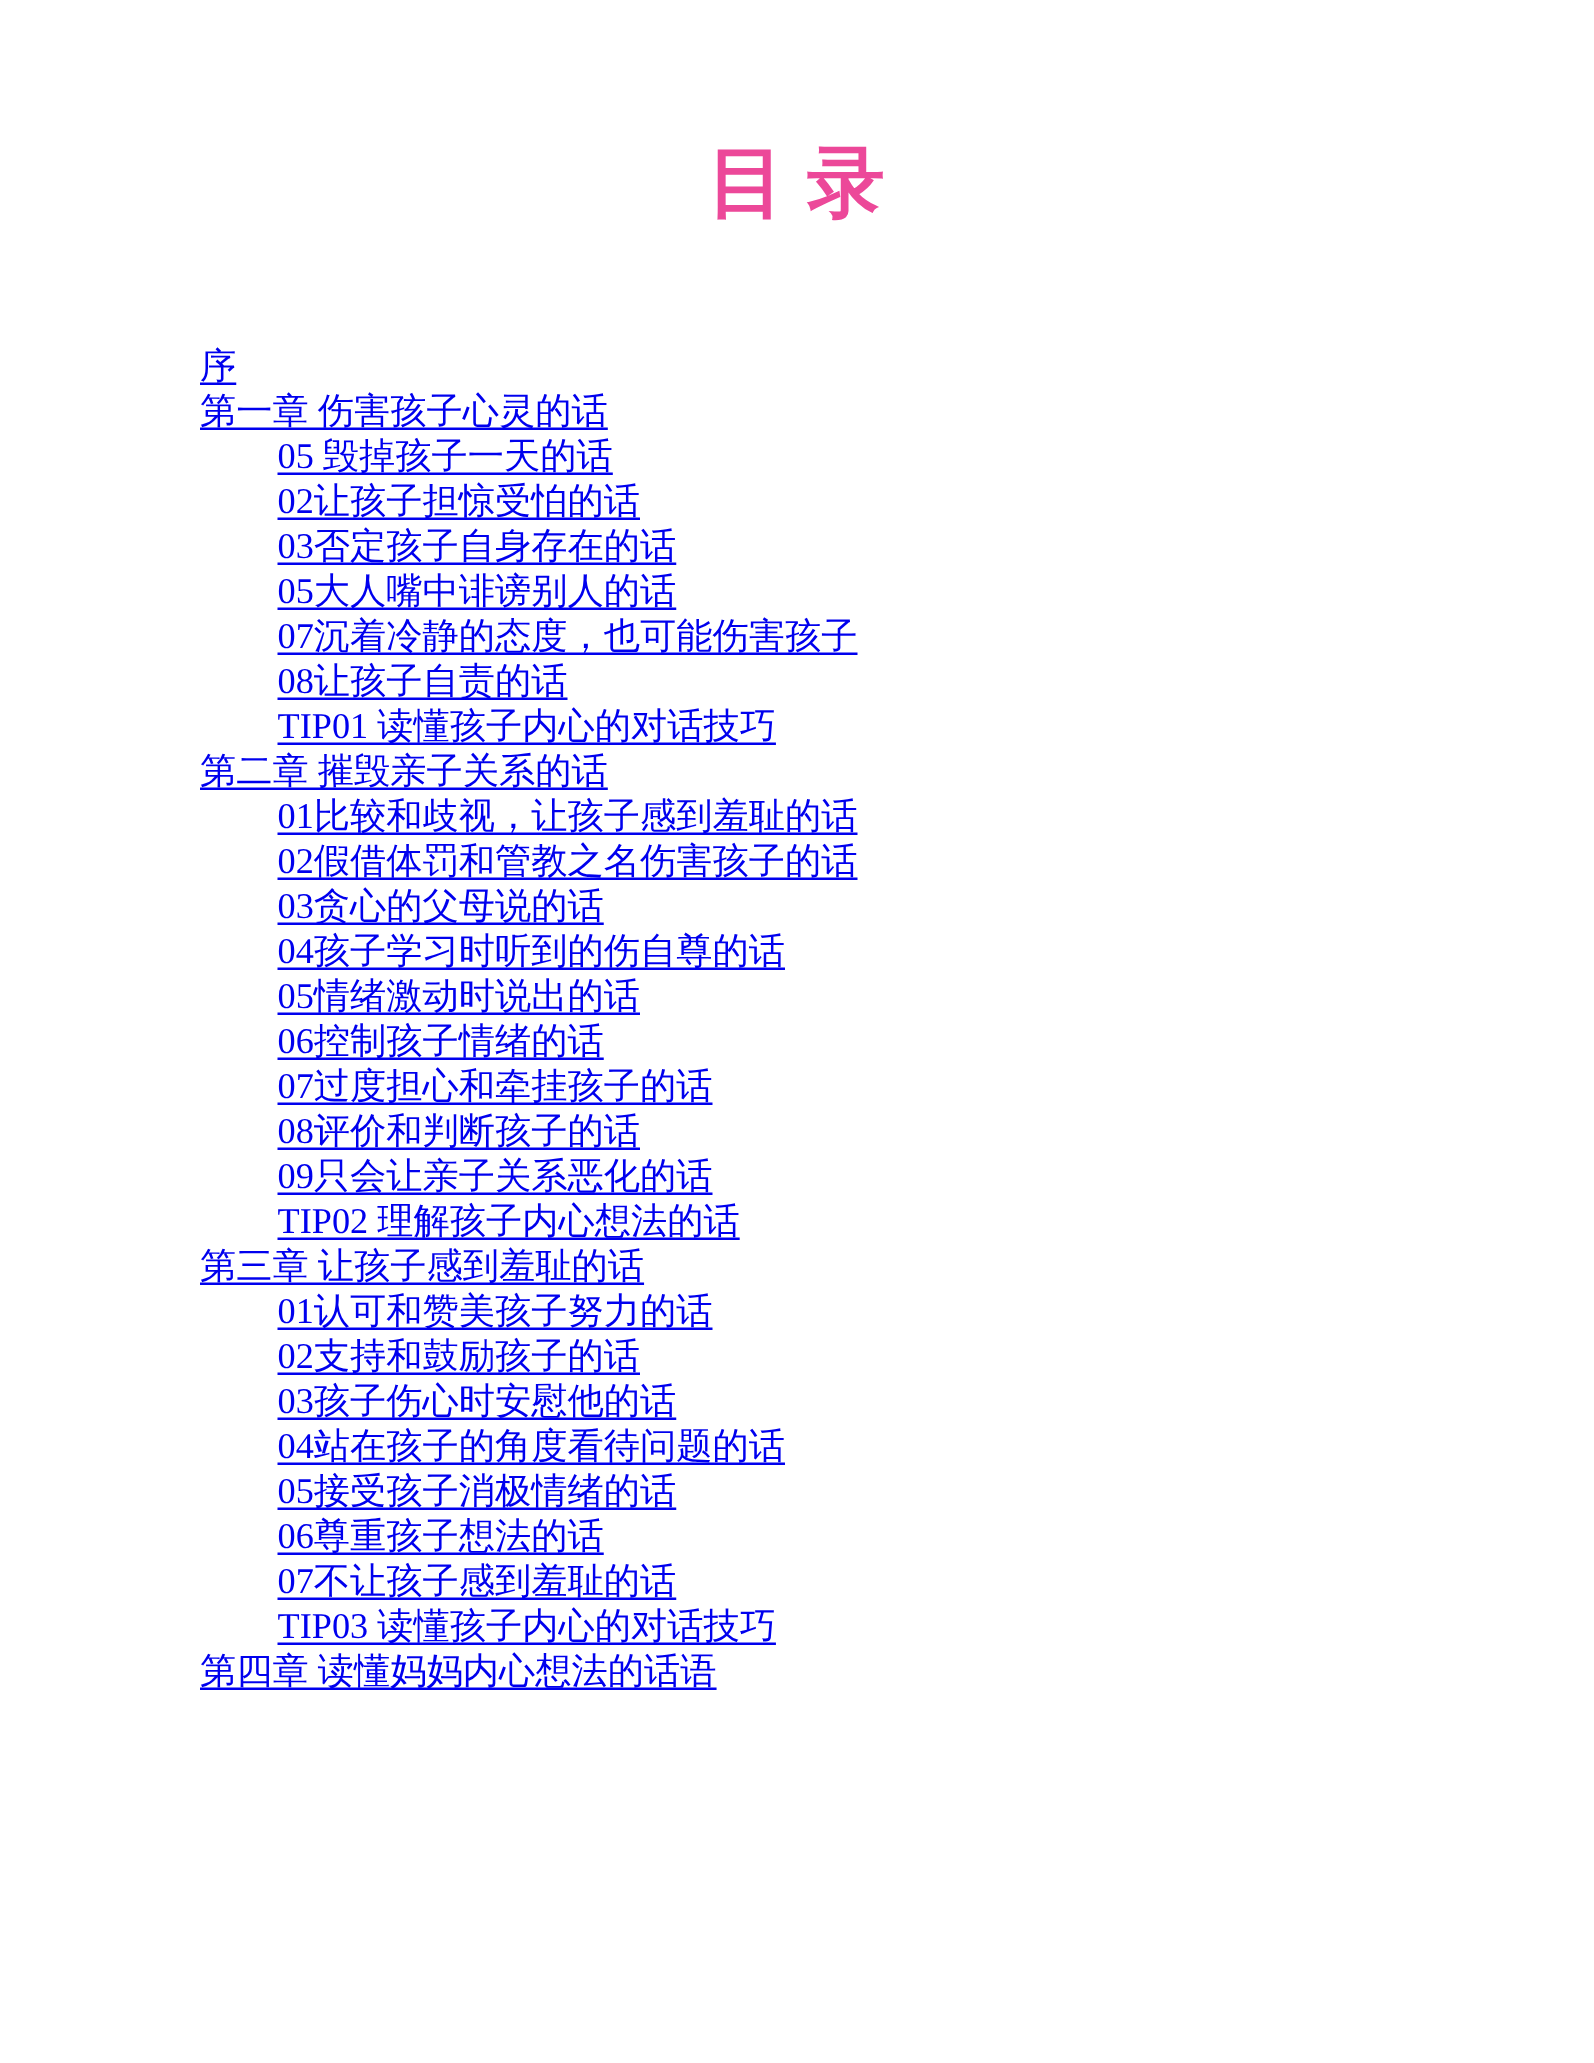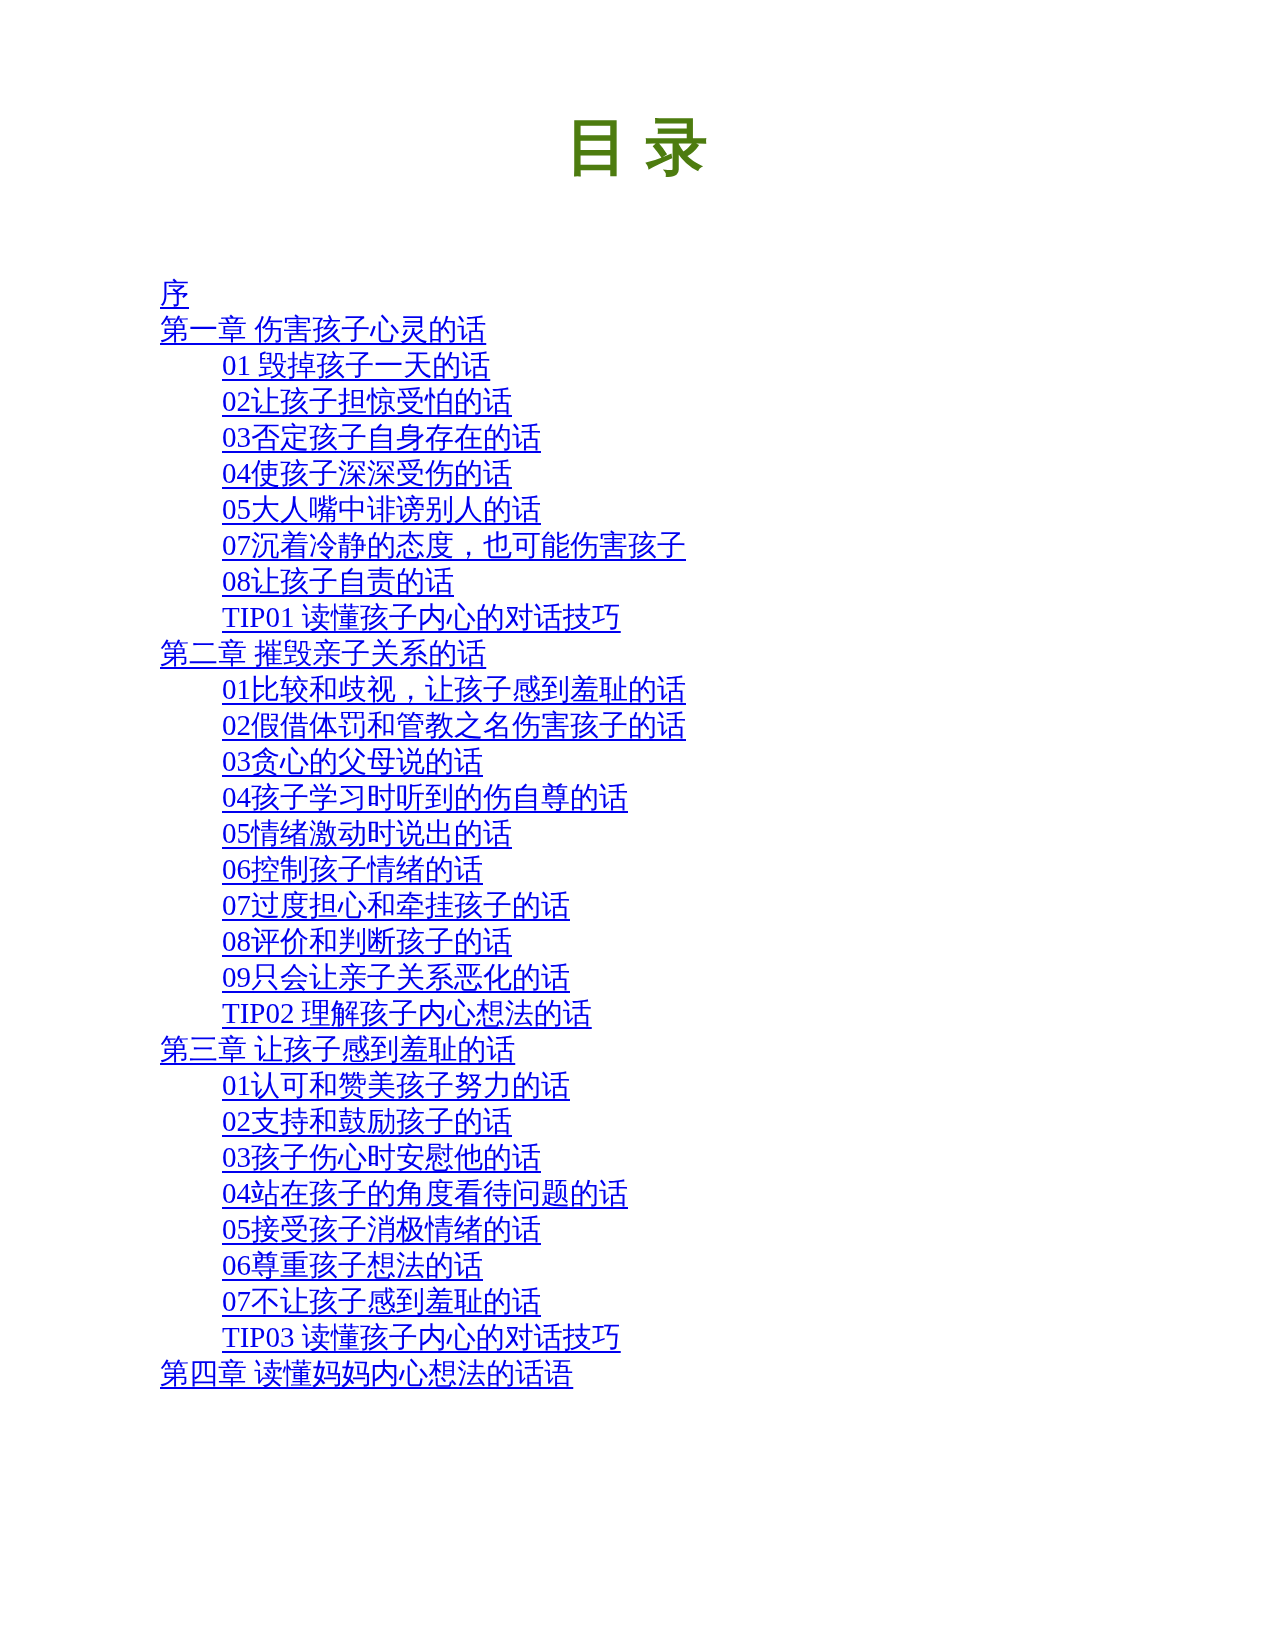--- a/index.html
+++ b/index.html
@@ -15,21 +15,21 @@
   }
   .page {
     padding-top: 112px;
   }
   .doc-title {
     margin: 0 0 92px 0;
     text-align: center;
     font-size: 62px;
     line-height: 1.15;
     font-weight: bold;
-    color: #4d7c0f;
+    color: #ec4899;
     letter-spacing: 1px;
   }
   .toc {
     margin-left: 160px;
     margin-right: 120px;
     font-size: 29px;
     line-height: 36px;
   }
   .toc-line {
     white-space: nowrap;
@@ -47,24 +47,23 @@
 </style>
 </head>
 <body>
 
 <div class="page">
   <h1 class="doc-title">目 录</h1>
 
   <nav class="toc">
       <div class="toc-line level-0"><a href="#" class="toc-link">序</a></div>
       <div class="toc-line level-0"><a href="#" class="toc-link">第一章 伤害孩子心灵的话</a></div>
-      <div class="toc-line level-1"><a href="#" class="toc-link">01 毁掉孩子一天的话</a></div>
+      <div class="toc-line level-1"><a href="#" class="toc-link">05 毁掉孩子一天的话</a></div>
       <div class="toc-line level-1"><a href="#" class="toc-link">02让孩子担惊受怕的话</a></div>
       <div class="toc-line level-1"><a href="#" class="toc-link">03否定孩子自身存在的话</a></div>
-      <div class="toc-line level-1"><a href="#" class="toc-link">04使孩子深深受伤的话</a></div>
       <div class="toc-line level-1"><a href="#" class="toc-link">05大人嘴中诽谤别人的话</a></div>
       <div class="toc-line level-1"><a href="#" class="toc-link">07沉着冷静的态度，也可能伤害孩子</a></div>
       <div class="toc-line level-1"><a href="#" class="toc-link">08让孩子自责的话</a></div>
       <div class="toc-line level-1"><a href="#" class="toc-link">TIP01 读懂孩子内心的对话技巧</a></div>
       <div class="toc-line level-0"><a href="#" class="toc-link">第二章 摧毁亲子关系的话</a></div>
       <div class="toc-line level-1"><a href="#" class="toc-link">01比较和歧视，让孩子感到羞耻的话</a></div>
       <div class="toc-line level-1"><a href="#" class="toc-link">02假借体罚和管教之名伤害孩子的话</a></div>
       <div class="toc-line level-1"><a href="#" class="toc-link">03贪心的父母说的话</a></div>
       <div class="toc-line level-1"><a href="#" class="toc-link">04孩子学习时听到的伤自尊的话</a></div>
       <div class="toc-line level-1"><a href="#" class="toc-link">05情绪激动时说出的话</a></div>

